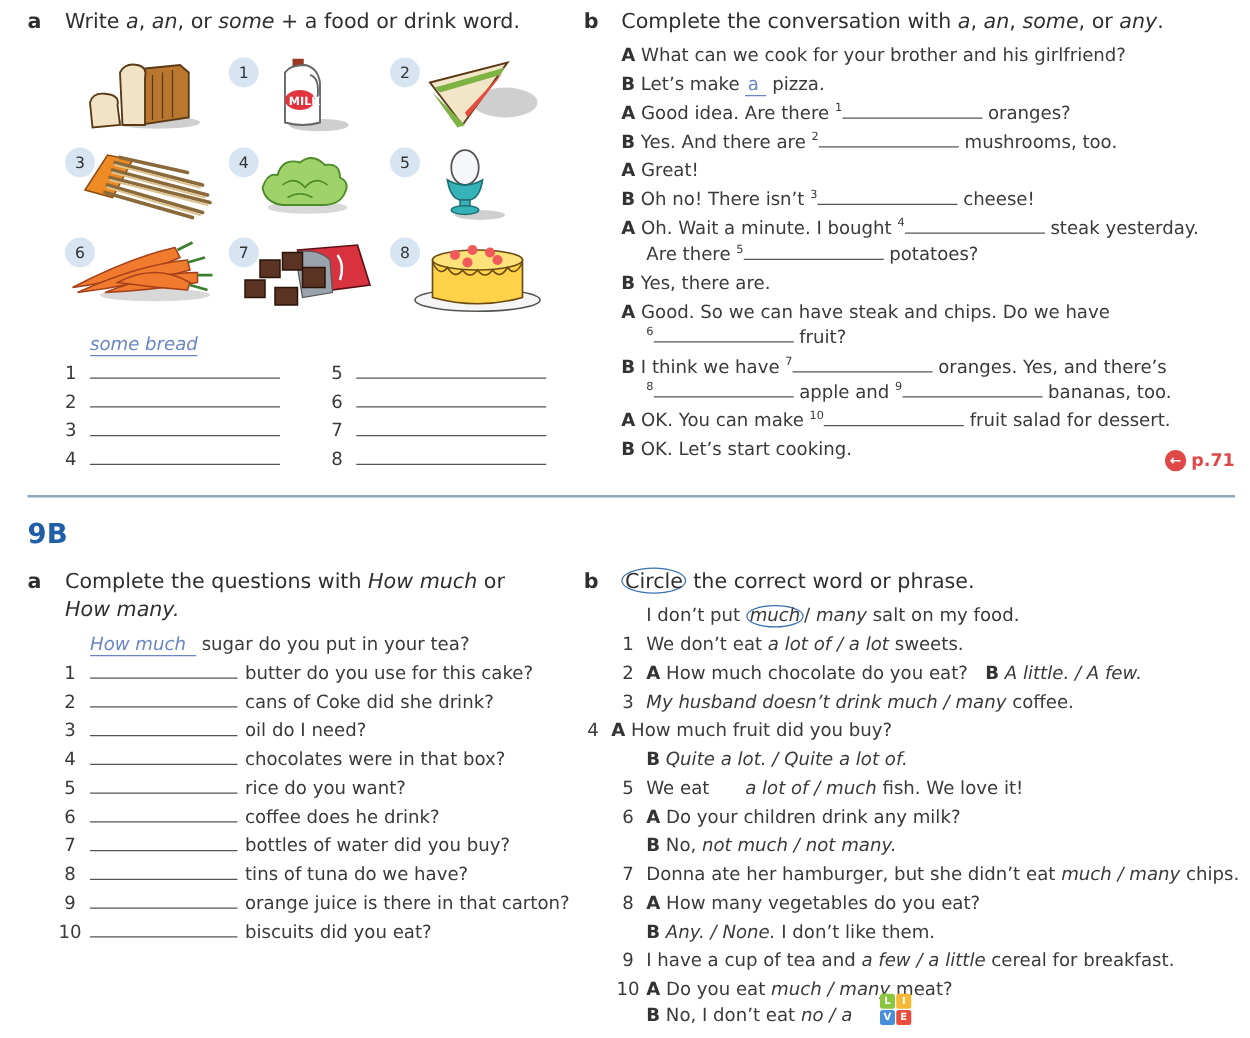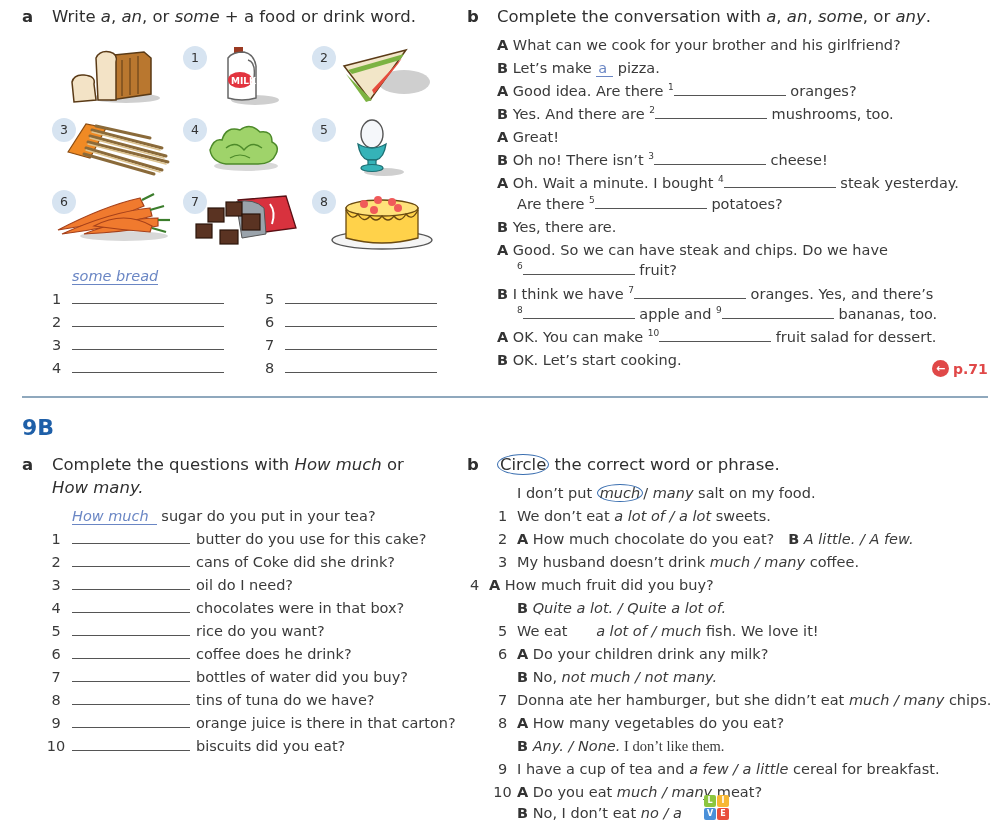--- a/index.html
+++ b/index.html
@@ -220,29 +220,29 @@
   <span class="letter">b</span><span class="circled">Circle</span><span> the correct word or phrase.</span>
 </div>
 
 <div class="abs" style="left:517px; top:485px;">
   <span>I don’t put </span><i class="circled">much</i><span>/ </span><i>many</i><span> salt on my food.</span>
 </div>
 
 <div id="circle-list">
     <div class="abs" style="left: 488px; top: 508px;"><span style="display: inline-block; width: 29px; text-align: center;">1</span><span style="white-space: pre;">We don’t eat </span><i style="cursor: pointer; white-space: pre;">a lot of / a lot</i><span style="white-space: pre;"> sweets.</span></div>
     <div class="abs" style="left: 488px; top: 531px;"><span style="display: inline-block; width: 29px; text-align: center;">2</span><b style="white-space: pre;">A</b><span style="white-space: pre;"> How much chocolate do you eat?   </span><b style="white-space: pre;">B</b><span style="white-space: pre;"> </span><i style="cursor: pointer; white-space: pre;">A little. / A few.</i></div>
-    <div class="abs" style="left: 488px; top: 554px;"><span style="display: inline-block; width: 29px; text-align: center;">3</span><span style="white-space: pre;">My husband doesn’t drink </span><i style="cursor: pointer; white-space: pre;">much / many</i><span style="white-space: pre;"> coffee.</span></div>
+    <div class="abs" style="left: 488px; top: 554px;"><span style="display: inline-block; width: 29px; text-align: center;">3</span><span style="white-space: pre; font-style: italic;">My husband doesn’t drink </span><i style="cursor: pointer; white-space: pre;">much / many</i><span style="white-space: pre;"> coffee.</span></div>
     <div class="abs" style="left: 460px; top: 577px;"><span style="display: inline-block; width: 29px; text-align: center;">4</span><b style="white-space: pre;">A</b><span style="white-space: pre;"> How much fruit did you buy?</span></div>
     <div class="abs" style="left: 488px; top: 600px;"><span style="display: inline-block; width: 29px; text-align: center;"></span><b style="white-space: pre;">B</b><span style="white-space: pre;"> </span><i style="cursor: pointer; white-space: pre;">Quite a lot. / Quite a lot of.</i></div>
     <div class="abs" style="left: 488px; top: 623px;"><span style="display: inline-block; width: 29px; text-align: center;">5</span><span style="white-space: pre;">We eat </span><i style="cursor: pointer; white-space: pre; margin-left: 24px;">a lot of / much</i><span style="white-space: pre;"> fish. We love it!</span></div>
     <div class="abs" style="left: 488px; top: 646px;"><span style="display: inline-block; width: 29px; text-align: center;">6</span><b style="white-space: pre;">A</b><span style="white-space: pre;"> Do your children drink any milk?</span></div>
     <div class="abs" style="left: 488px; top: 669px;"><span style="display: inline-block; width: 29px; text-align: center;"></span><b style="white-space: pre;">B</b><span style="white-space: pre;"> No, </span><i style="cursor: pointer; white-space: pre;">not much / not many.</i></div>
     <div class="abs" style="left: 488px; top: 692px;"><span style="display: inline-block; width: 29px; text-align: center;">7</span><span style="white-space: pre;">Donna ate her hamburger, but she didn’t eat </span><i style="cursor: pointer; white-space: pre;">much / many</i><span style="white-space: pre;"> chips.</span></div>
     <div class="abs" style="left: 488px; top: 715px;"><span style="display: inline-block; width: 29px; text-align: center;">8</span><b style="white-space: pre;">A</b><span style="white-space: pre;"> How many vegetables do you eat?</span></div>
-    <div class="abs" style="left: 488px; top: 738px;"><span style="display: inline-block; width: 29px; text-align: center;"></span><b style="white-space: pre;">B</b><span style="white-space: pre;"> </span><i style="cursor: pointer; white-space: pre; margin-top: 36px;">Any. / None.</i><span style="white-space: pre; font-family: Liberation Serif, serif;"> I don’t like them.</span></div>
+    <div class="abs" style="left: 488px; top: 738px;"><span style="display: inline-block; width: 29px; text-align: center;"></span><b style="white-space: pre;">B</b><span style="white-space: pre;"> </span><i style="cursor: pointer; white-space: pre; margin-top: 36px;">Any. / None.</i><span style="white-space: pre;"> I don’t like them.</span></div>
     <div class="abs" style="left: 488px; top: 761px;"><span style="display: inline-block; width: 29px; text-align: center;">9</span><span style="white-space: pre;">I have a cup of tea and </span><i style="cursor: pointer; white-space: pre;">a few / a little</i><span style="white-space: pre;"> cereal for breakfast.</span></div>
     <div class="abs" style="left: 488px; top: 784px;"><span style="display: inline-block; width: 29px; text-align: center;">10</span><b style="white-space: pre;">A</b><span style="white-space: pre;"> Do you eat </span><i style="cursor: pointer; white-space: pre;">much / many</i><span style="white-space: pre;"> meat?</span></div>
     <div class="abs" style="left: 488px; top: 805px;"><span style="display: inline-block; width: 29px; text-align: center;"></span><b style="white-space: pre;">B</b><span style="white-space: pre;"> No, I don’t eat </span><i style="cursor: pointer; white-space: pre;">no / a</i></div>
   </div>
 
 <div class="logo">
   <div class="tiles">
     <span style="background:#8cc63f">L</span>
     <span style="background:#f7b733">I</span>
     <span style="background:#4a90d9">V</span>

